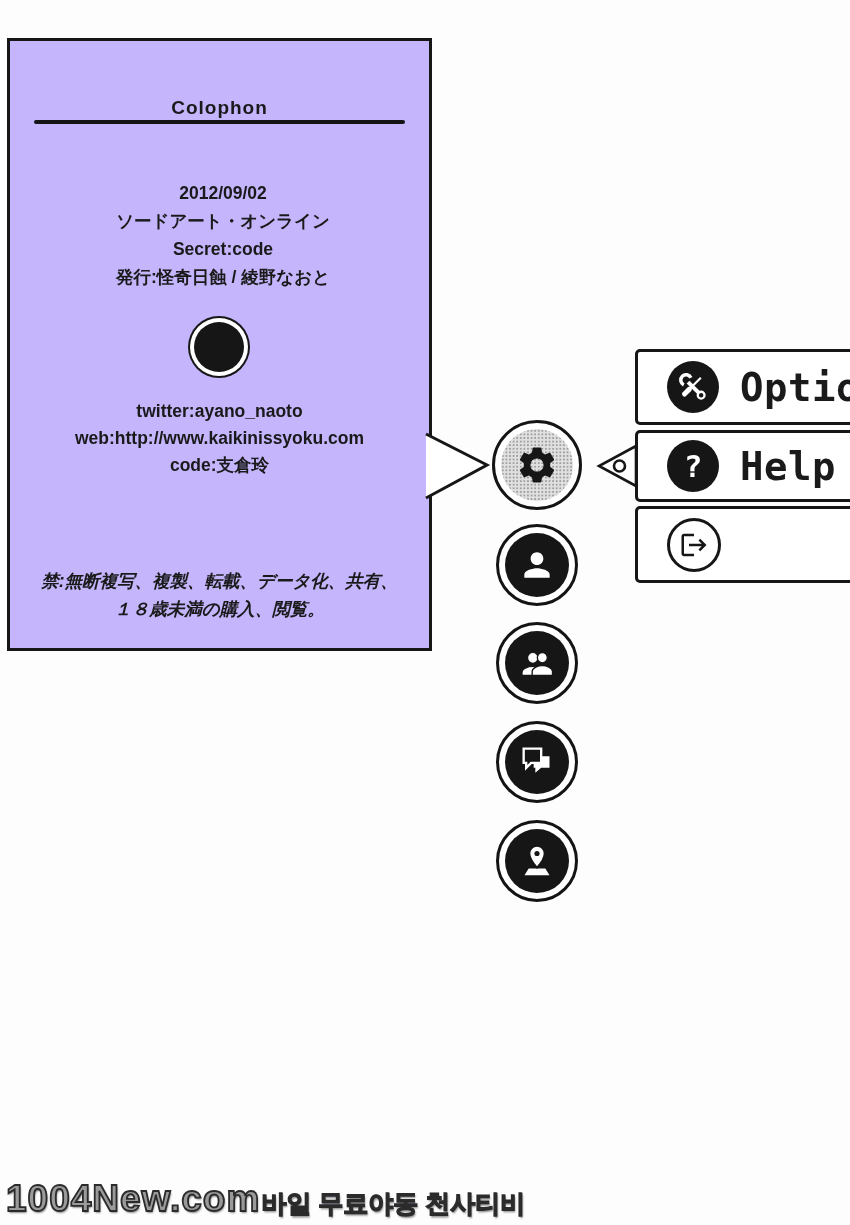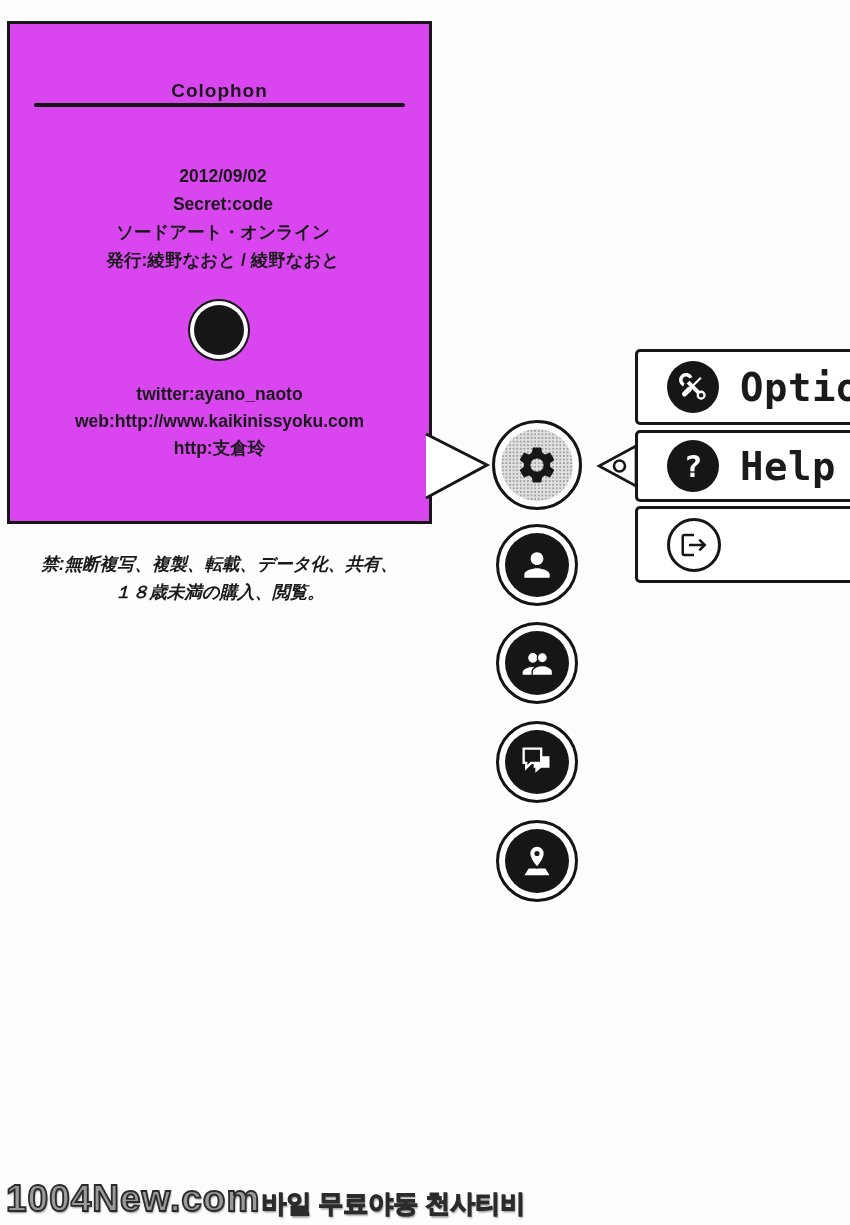--- a/index.html
+++ b/index.html
@@ -7,22 +7,22 @@
   body {
     position:relative;
     background:#fdfdfd;
     overflow:hidden;
     font-family:"Liberation Sans", sans-serif;
     color:#1a1a1a;
   }
 
   
   .panel {
-    position:absolute; left:7px; top:21px; width:425px; height:503px;
-    background:#d946ef; border:3px solid #161616; z-index:1;
+    position:absolute; left:7px; top:38px; width:425px; height:613px;
+    background:#c4b5fd; border:3px solid #161616; z-index:1;
   }
   .panel-title {
     position:absolute; top:56px; left:0; right:0;
     text-align:center; font-size:19px; font-weight:bold; letter-spacing:1px;
   }
   .panel-rule {
     position:absolute; top:79px; left:24px; right:24px; height:4px;
     background:#141414; border-radius:2px;
   }
   .meta-block { position:absolute; top:138px; left:0; right:0; text-align:center;margin-left:7px; }
@@ -110,31 +110,31 @@
 </style>
 </head>
 <body>
 
 <div class="panel">
   <div class="panel-title">Colophon</div>
   <div class="panel-rule"></div>
 
   <div class="meta-block">
     <div class="meta-line">2012/09/02</div>
+    <div class="meta-line">ソードアート・オンライン</div>
     <div class="meta-line">Secret:code</div>
-    <div class="meta-line">ソードアート・オンライン</div>
-    <div class="meta-line">発行:綾野なおと / 綾野なおと</div>
+    <div class="meta-line">発行:怪奇日蝕 / 綾野なおと</div>
   </div>
 
   <div class="avatar"></div>
 
   <div class="contacts-block">
     <div class="contact-line">twitter:ayano_naoto</div>
     <div class="contact-line">web:http://www.kaikinissyoku.com</div>
-    <div class="contact-line">http:支倉玲</div>
+    <div class="contact-line">code:支倉玲</div>
   </div>
 
   <div class="warning-block">
     <div class="warning-line">禁:無断複写、複製、転載、データ化、共有、</div>
     <div class="warning-line">１８歳未満の購入、閲覧。</div>
   </div>
 </div>
 
 <svg class="bubble-tail" width="70" height="76">
   <path d="M3,7 L64,38 L3,71" fill="#ffffff" stroke="#161616" stroke-width="3"></path>

